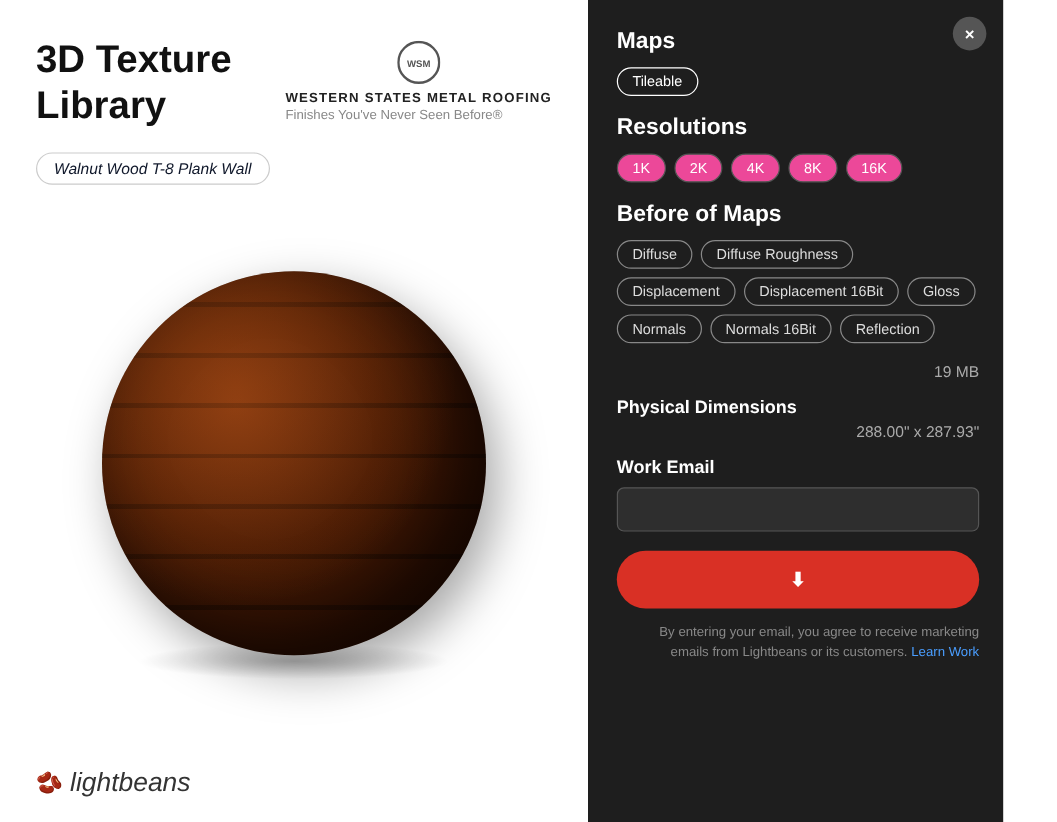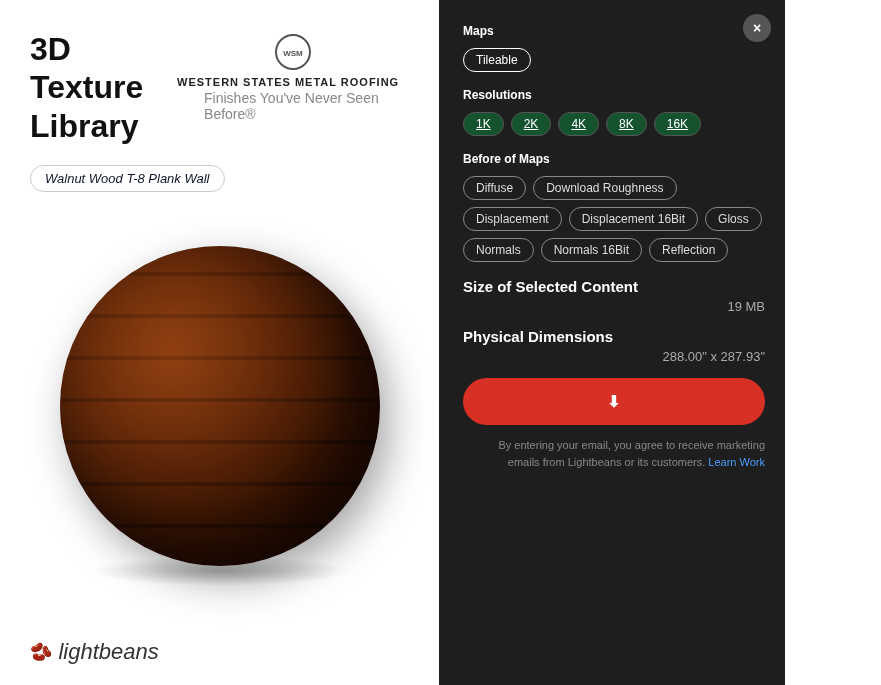--- a/index.html
+++ b/index.html
@@ -6,21 +6,21 @@
     body {
       font-family: -apple-system, BlinkMacSystemFont, 'Segoe UI', sans-serif;
       width: 881px;
       height: 685px;
       overflow: hidden;
       display: flex;
     }
 
     
     .left-panel {
-      width: 439px;
+      width: 490px;
       height: 685px;
       background: #fff;
       display: flex;
       flex-direction: column;
       align-items: flex-start;
       padding: 30px 30px 20px 30px;
       position: relative;
       border-radius: 10px;
     }
 
@@ -55,24 +55,23 @@
 
     .brand-text {
       font-size: 11px;
       font-weight: 700;
       color: #222;
       letter-spacing: 1px;
       text-transform: uppercase;
     }
 
     .brand-tagline {
-      font-size: 14px;
+      font-size: 11px;
       color: #888;
       margin-top: 2px;
-      margin-left: 27px;
     }
 
     .breadcrumb-pill {
       border: 1.5px solid #ccc;
       border-radius: 20px;
       padding: 5px 14px;
       font-size: 13px;
       color: #0f172a;
       display: inline-block;
       margin-bottom: 10px;
@@ -171,21 +170,21 @@
       cursor: pointer;
       display: flex;
       align-items: center;
       justify-content: center;
       color: #fff;
       font-size: 14px;
       font-weight: 700;
     }
 
     .section-title {
-      font-size: 12px;
+      font-size: 19px;
       font-weight: 600;
       color: #fff;
       margin-bottom: 10px;
     }
 
     .tags-row {
       display: flex;
       flex-wrap: wrap;
       gap: 7px;
       margin-bottom: 16px;
@@ -200,24 +199,23 @@
       background: transparent;
       cursor: pointer;
     }
 
     .tag.active {
       border-color: #fff;
       color: #fff;
     }
 
     .tag.res-active {
-      background: #14532d;
+      background: #ec4899;
       border-color: #555;
       color: #fff;
-      text-decoration: underline;
     }
 
     .info-section {
       margin-bottom: 14px;
     }
 
     .info-label {
       font-size: 15px;
       font-weight: 600;
       color: #fff;
@@ -334,39 +332,42 @@
     <span class="tag res-active">1K</span>
     <span class="tag res-active">2K</span>
     <span class="tag res-active">4K</span>
     <span class="tag res-active">8K</span>
     <span class="tag res-active">16K</span>
   </div>
 
   <div class="section-title">Before of Maps</div>
   <div class="tags-row">
     <span class="tag">Diffuse</span>
-    <span class="tag">Download Roughness</span>
+    <span class="tag">Diffuse Roughness</span>
     <span class="tag">Displacement</span>
     <span class="tag">Displacement 16Bit</span>
     <span class="tag">Gloss</span>
     <span class="tag">Normals</span>
     <span class="tag">Normals 16Bit</span>
     <span class="tag">Reflection</span>
   </div>
 
   <div class="info-section">
-    <div class="info-label">Size of Selected Content</div>
     <div class="info-value">19 MB</div>
   </div>
 
   <div class="info-section">
     <div class="info-label">Physical Dimensions</div>
     <div class="info-value">288.00" x 287.93"</div>
   </div>
 
+  <div class="work-email-section">
+    <div class="work-email-label">Work Email</div>
+    <input class="email-input" type="email" style="">
+  </div>
 
   <button class="download-btn">
     <span class="download-icon">⬇</span>
   </button>
 
   <div class="consent-text">
     <span>By entering your email, you agree to receive marketing<br>emails from Lightbeans or its customers. </span><a class="consent-link">Learn Work</a>
   </div>
 </div>
 

